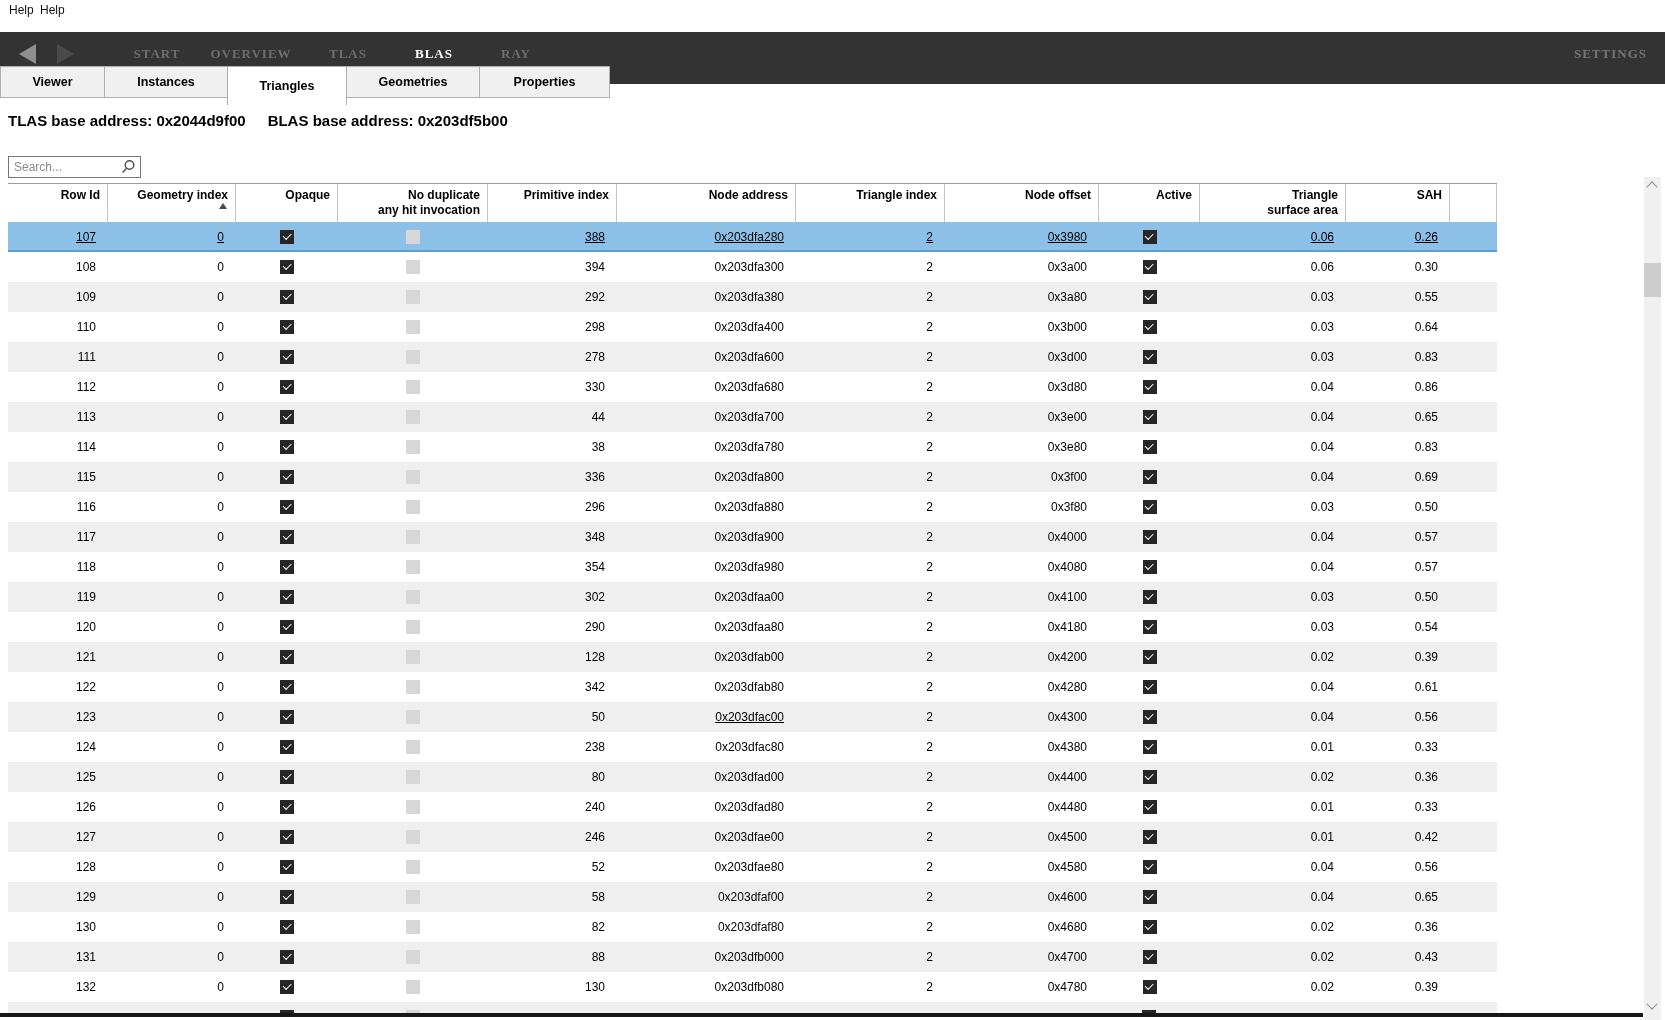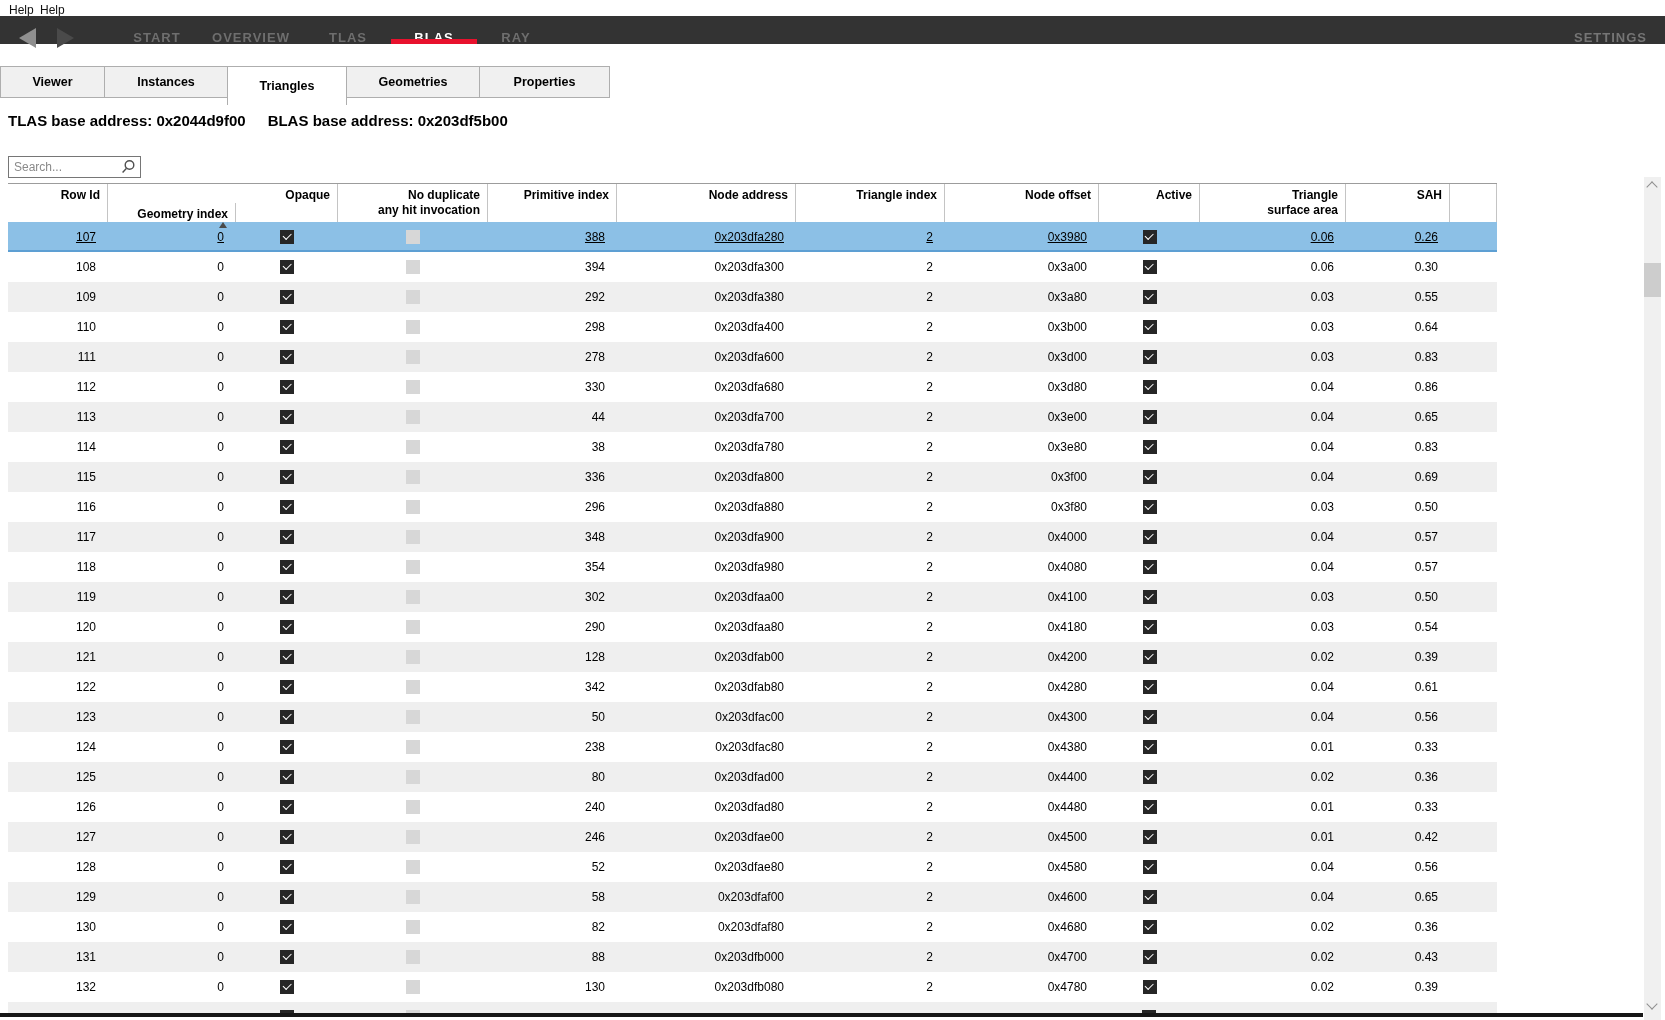--- a/index.html
+++ b/index.html
@@ -6,21 +6,21 @@
   body{
     width:1665px;height:1020px;overflow:hidden;position:relative;background:#ffffff;
     font-family:"Liberation Sans","DejaVu Sans",sans-serif;color:#000;
   }
   
   .menubar{position:absolute;left:0;top:0;width:1665px;height:22px;background:#fff;}
   .menu-item{position:absolute;top:3px;font-size:12px;color:#111;cursor:default;}
   .menu-file{left:9px;}
   .menu-help{left:40px;}
   
-  .navbar{position:absolute;left:0;top:16px;width:1665px;height:28px;background:#333333;}
+  .navbar{position:absolute;left:0;top:32px;width:1665px;height:52px;background:#333333;font-family:Liberation Serif, serif;}
   .nav-arrow{position:absolute;top:12px;width:0;height:0;}
   .nav-back{left:19px;border-top:10px solid transparent;border-bottom:10px solid transparent;border-right:17px solid #8f8f8f;}
   .nav-fwd{left:57px;border-top:10px solid transparent;border-bottom:10px solid transparent;border-left:17px solid #4a4a4a;}
   .nav-item{position:absolute;top:14px;transform:translateX(-50%);font-size:13px;font-weight:bold;letter-spacing:1px;color:#6e6e6e;cursor:default;}
   .nav-item.active{color:#ffffff;}
   .nav-start{left:157px;} .nav-overview{left:251px;} .nav-tlas{left:348px;} .nav-blas{left:434px;} .nav-ray{left:516px;}
   .nav-underline{position:absolute;left:391px;bottom:0;width:86px;height:5px;background:#e8112d;}
   .nav-settings{position:absolute;right:18px;top:14px;font-size:13px;font-weight:bold;letter-spacing:1px;color:#757575;cursor:default;}
   
   .tabbar{position:absolute;left:0;top:66px;width:1665px;height:40px;}
@@ -110,21 +110,21 @@
   <input class="search-input" type="text" placeholder="Search..." style="">
   <svg class="search-icon" viewBox="0 0 16 16">
     <circle cx="9.5" cy="6" r="4.3" fill="none" stroke="#4f4f4f" stroke-width="1.4"></circle>
     <line x1="6.3" y1="9.4" x2="2.6" y2="13.4" stroke="#4f4f4f" stroke-width="1.4"></line>
   </svg>
 </div>
 
 <div class="table">
   <div class="thead">
       <div class="th" style="width: 100px;"><span class="th-label">Row Id</span></div>
-      <div class="th" style="width: 128px; margin-top: 19px;"><span class="th-label">Geometry index</span><span class="sort-asc"></span></div>
+      <div class="th" style="width: 128px;"><span class="th-label">Geometry index</span><span class="sort-asc"></span></div>
       <div class="th" style="width: 102px;"><span class="th-label">Opaque</span></div>
       <div class="th" style="width: 150px;"><span class="th-label">No duplicate
 any hit invocation</span></div>
       <div class="th" style="width: 129px;"><span class="th-label">Primitive index</span></div>
       <div class="th" style="width: 179px;"><span class="th-label">Node address</span></div>
       <div class="th" style="width: 149px;"><span class="th-label">Triangle index</span></div>
       <div class="th" style="width: 154px;"><span class="th-label">Node offset</span></div>
       <div class="th" style="width: 101px;"><span class="th-label">Active</span></div>
       <div class="th" style="width: 146px;"><span class="th-label">Triangle
 surface area</span></div>
@@ -455,21 +455,21 @@
       <div class="tr odd">
         <div class="td" style="width: 100px;">123</div>
         <div class="td" style="width: 128px;">0</div>
         <div class="td cb-cell" style="width: 102px;">
           <div class="cb checked"></div>
         </div>
         <div class="td cb-cell" style="width: 150px;">
           <div class="cb unchecked"></div>
         </div>
         <div class="td" style="width: 129px;">50</div>
-        <div class="td" style="width: 179px;">0x203dfac00</div>
+        <div class="td" style="width: 179px; text-decoration: underline;">0x203dfac00</div>
         <div class="td" style="width: 149px;">2</div>
         <div class="td" style="width: 154px;">0x4300</div>
         <div class="td cb-cell" style="width: 101px;">
           <div class="cb checked"></div>
         </div>
         <div class="td" style="width: 146px;">0.04</div>
         <div class="td" style="width: 104px;">0.56</div>
         <div class="td" style="width: 47px;"></div>
       </div>
       <div class="tr">

